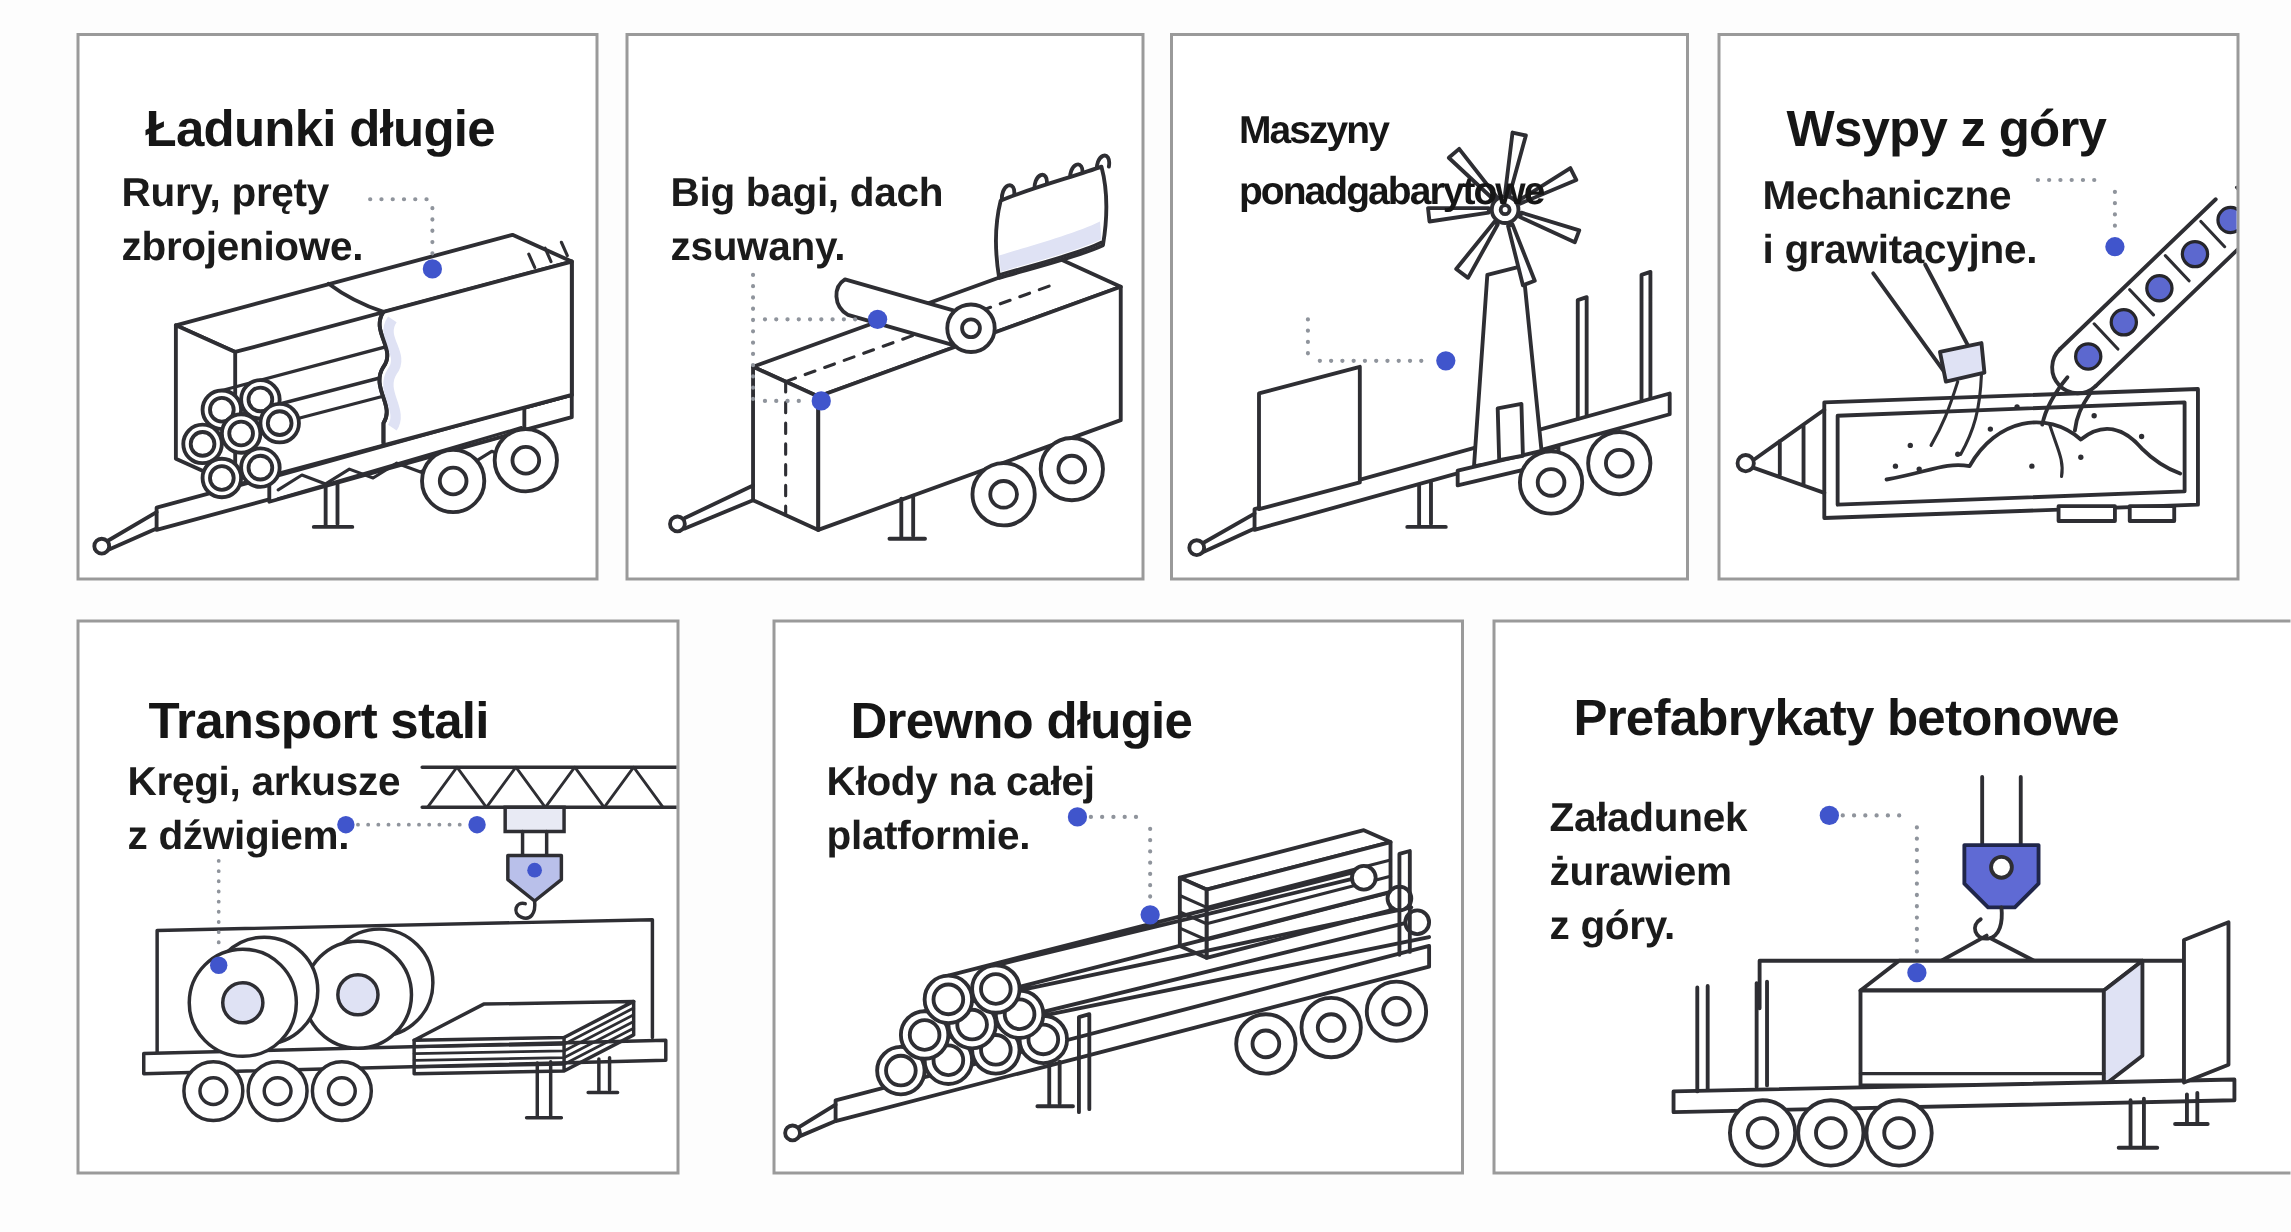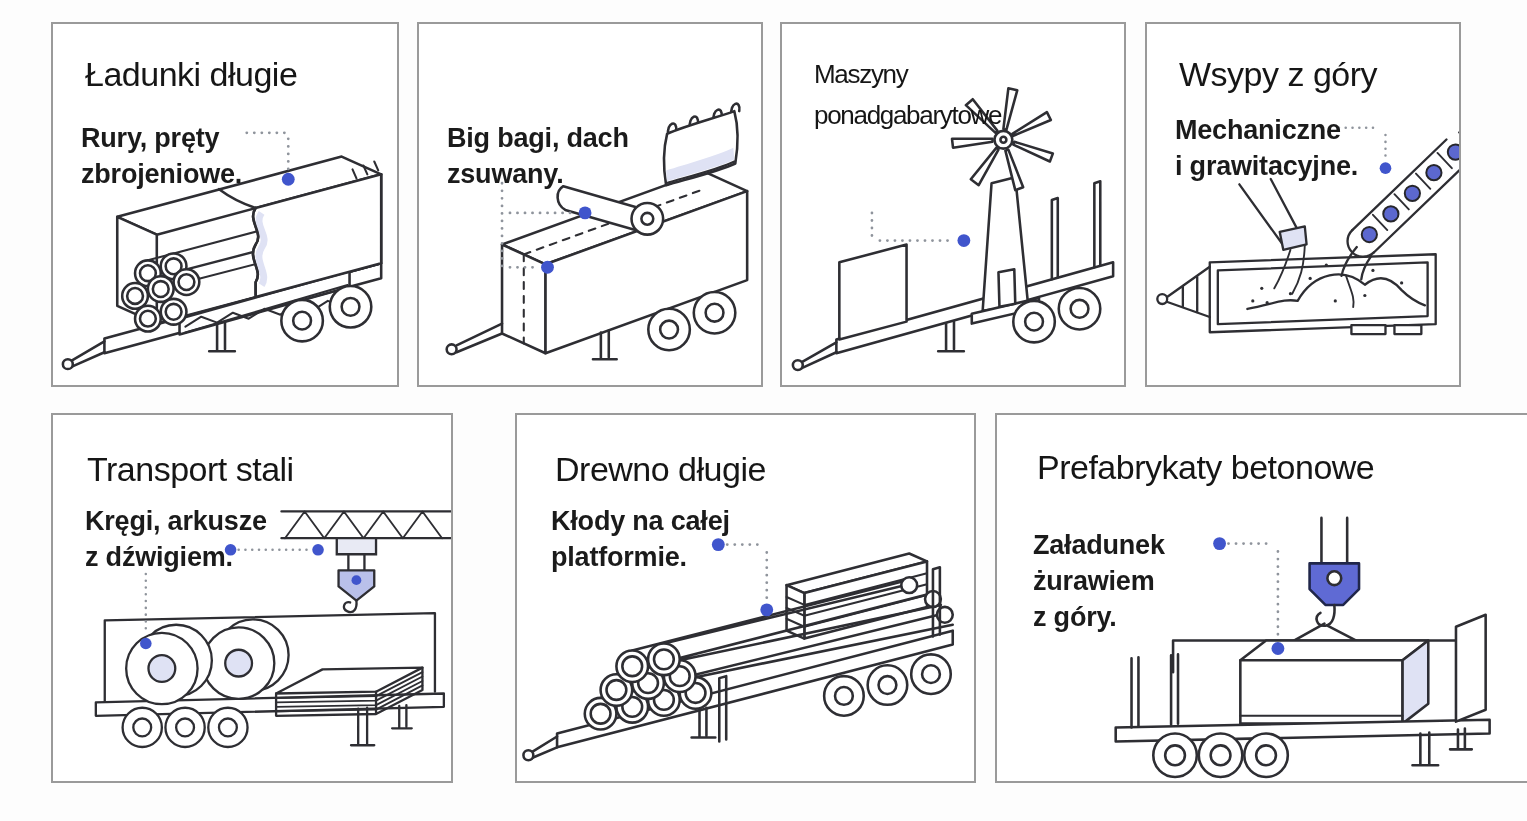--- a/index.html
+++ b/index.html
@@ -1,40 +1,40 @@
 <!DOCTYPE html>
 <html><head>
 <meta charset="utf-8">
 <style>
   html,body{margin:0;padding:0;}
   body{width:1527px;height:821px;background:#fdfdfd;position:relative;
        font-family:"Liberation Sans",sans-serif;overflow:hidden;}
   .card{position:absolute;background:#ffffff;border:2px solid #9a9a9a;box-sizing:border-box;}
-  .card .title{position:absolute;margin:4px;font-size:34px;font-weight:400;color:#161616;
+  .card .title{position:absolute;margin:16px;font-size:34px;font-weight:700;color:#161616;
        letter-spacing:-0.5px;line-height:41px;z-index:2;white-space:pre-line;}
   .card .subtitle{position:absolute;margin:0;font-size:27px;font-weight:700;color:#1b1b1b;
        letter-spacing:-0.2px;line-height:36px;z-index:2;white-space:pre-line;}
   .illus{position:absolute;left:0;top:0;width:100%;height:100%;z-index:1;}
 
   
   .c1{left:51px;top:22px;width:348px;height:365px}
   .c2{left:417px;top:22px;width:346px;height:365px}
   .c3{left:780px;top:22px;width:346px;height:365px}
-  .c4{left:1145px;top:22px;width:316px;height:365px}
+  .c4{left:1145px;top:22px;width:348px;height:365px}
   .c5{left:51px;top:413px;width:402px;height:370px}
   .c6{left:515px;top:413px;width:461px;height:370px}
   .c7{left:995px;top:413px;width:552px;height:370px}
 
   .c1 .title,.c2 .title,.c3 .title,.c4 .title{left:28px;top:26px}
   .c5 .title{left:30px;top:30px}
   .c6 .title{left:34px;top:30px}
   .c7 .title{left:36px;top:28px}
   .c3 .title{letter-spacing:-1.3px;font-size:26px}
 
-  .c1 .subtitle,.c2 .subtitle{left:28px;top:96px}
+  .c1 .subtitle,.c2 .subtitle{left:28px;top:86px}
   .c3 .subtitle{left:28px;top:120px}
   .c4 .subtitle{left:28px;top:88px}
   .c5 .subtitle{left:32px;top:88px}
   .c6 .subtitle{left:34px;top:88px}
   .c7 .subtitle{left:36px;top:112px}
 
   
   .s{stroke:#2e2e33;stroke-width:2.6;fill:none;stroke-linecap:round;stroke-linejoin:round}
   .th{stroke-width:2.1}
   .sf{stroke:#2e2e33;stroke-width:2.6;fill:#ffffff;stroke-linejoin:round;stroke-linecap:round}

